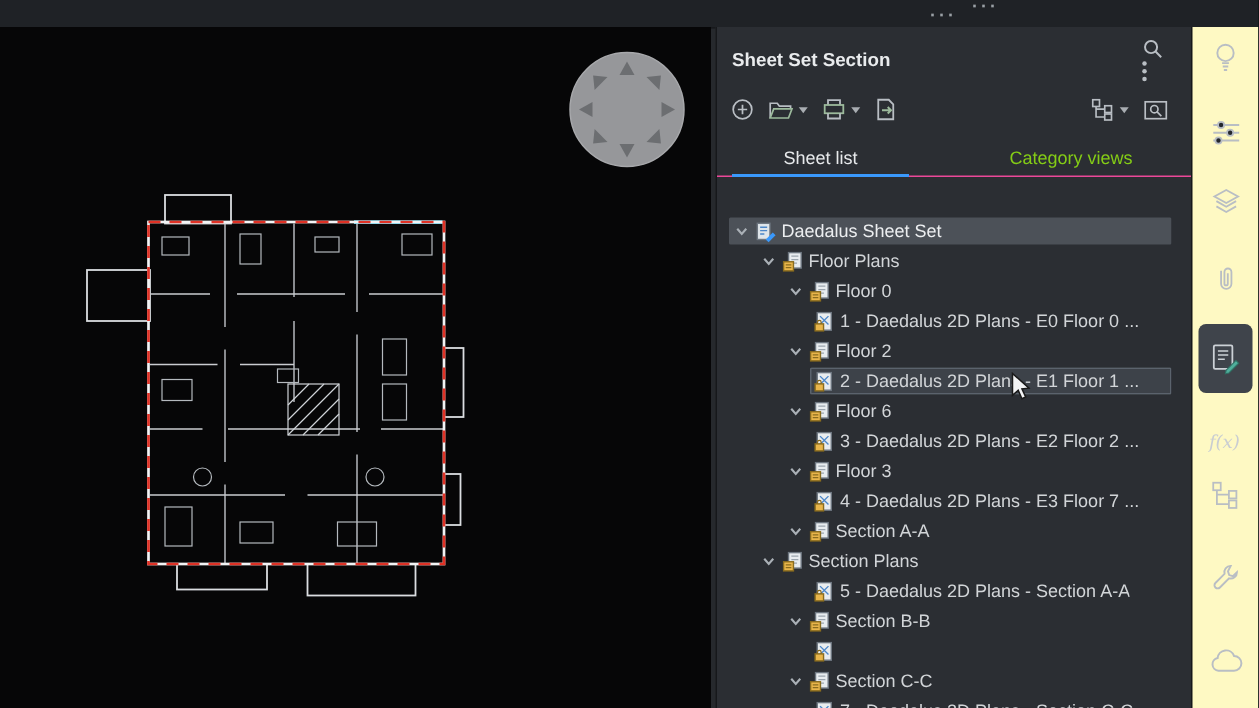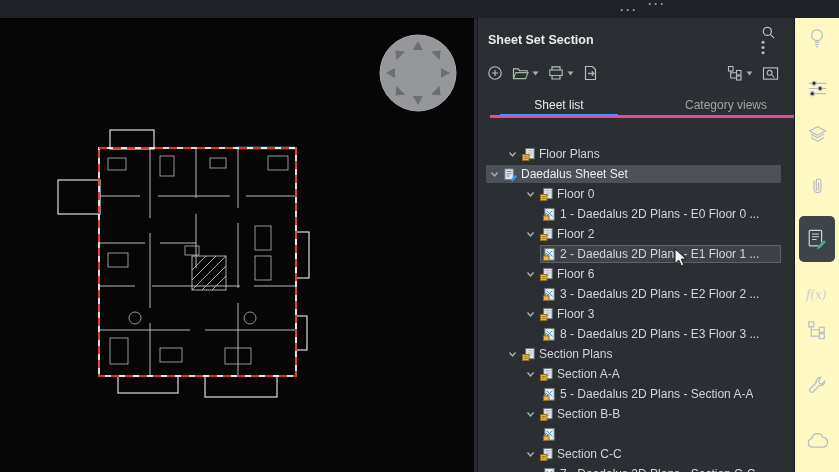--- a/index.html
+++ b/index.html
@@ -15,24 +15,24 @@
   .panel{position:absolute;left:477px;top:18px;width:317px;height:454px;background:#2b2e33;border-left:1px solid #16181b;box-sizing:border-box;}
   .panel-header{position:absolute;left:0;top:10px;width:100%;height:24px;display:flex;align-items:center;
                 padding:0 18px 0 10px;box-sizing:border-box;}
   .panel-title{flex:1;color:#e9ebed;font-size:12.5px;font-weight:bold;}
   .hbtn{margin-left:14px;display:flex;align-items:center;cursor:default;}
   .panel-toolbar{position:absolute;left:0;top:42px;width:100%;height:26px;display:flex;align-items:center;
                  padding:0 14px 0 8px;box-sizing:border-box;}
   .tb-group{display:flex;align-items:center;gap:7px;}
   .tb-right{margin-left:auto;}
   .tb-btn{display:flex;align-items:center;gap:3px;padding:1px;}
-  .tabs{position:absolute;left:12px;top:74px;width:100%;height:26px;border-bottom:3px solid #ec4899;box-sizing:border-box;}
+  .tabs{position:absolute;left:0;top:74px;width:100%;height:26px;border-bottom:1px solid #ec4899;box-sizing:border-box;}
   .tab{position:absolute;top:0;height:25px;display:flex;align-items:center;justify-content:center;font-size:12px;}
   .tab.active{color:#e7e9eb;}
-  .tab.inactive{color:#a3a3a3;}
+  .tab.inactive{color:#84cc16;}
   .tab1{left:10px;width:118px;}
   .tab2{left:158px;width:156px;}
   .tab-underline{position:absolute;left:10px;width:118px;bottom:-1px;height:2px;background:#3a99fc;}
   
   .tree{position:absolute;left:0;top:126px;right:13px;bottom:0;overflow:hidden;}
   .tree-row{display:flex;align-items:stretch;height:20px;box-sizing:border-box;padding:1px 0;}
   .indent{flex:0 0 auto;}
   .row-body{flex:1;display:flex;align-items:center;gap:3px;padding-left:2px;border-radius:1px;min-width:0;}
   .row-body.selected{background:#4c5158;}
   .row-body.hovered{background:#3d4249;box-shadow:inset 0 0 0 1px #5b636d;}
@@ -220,54 +220,54 @@
     </div>
 
     <div class="tabs">
       <span class="tab tab1 active">Sheet list</span>
       <span class="tab tab2 inactive">Category views</span>
       <span class="tab-underline"></span>
     </div>
 
     <div class="tree">
         <div class="tree-row">
-          <span class="indent" style="width:26px"></span>
-          <span class="row-body">
-            <span class="chev">
-              <svg width="9" height="9" viewBox="0 0 9 9">
-                <path d="M1.5 2.5 L4.5 6 L7.5 2.5" fill="none" stroke="#aab0b6" stroke-width="1.4"></path>
-              </svg>
-            </span>
-            <span class="node-icon">
-              <svg width="15" height="15" viewBox="0 0 16 16">
-                <rect x="5" y="1.5" width="9" height="11" fill="#e8ecef" stroke="#6d7680"></rect>
-                <path d="M7 4 h5 M7 6.5 h5 M7 9 h4" stroke="#9aa4ad" stroke-width="0.9"></path>
-                <rect x="1.5" y="8" width="7" height="6.5" fill="#e9b64b" stroke="#8a6c1e"></rect>
-                <path d="M3 10.2 h4 M3 12.2 h4" stroke="#8a6c1e" stroke-width="0.8"></path>
-              </svg>
-            </span>
-            <span class="lbl">Floor Plans</span>
-          </span>
-        </div>
-        <div class="tree-row">
           <span class="indent" style="width:8px"></span>
           <span class="row-body selected">
             <span class="chev">
               <svg width="9" height="9" viewBox="0 0 9 9">
                 <path d="M1.5 2.5 L4.5 6 L7.5 2.5" fill="none" stroke="#aab0b6" stroke-width="1.4"></path>
               </svg>
             </span>
             <span class="node-icon">
               <svg width="15" height="15" viewBox="0 0 16 16">
                 <rect x="2" y="2" width="9" height="11.5" fill="#dfe5ea" stroke="#6d7680"></rect>
                 <path d="M4 4.8 h5 M4 7.2 h5 M4 9.6 h3" stroke="#4d87c8" stroke-width="1"></path>
                 <path d="M8 13.5 L13 8.5 l2 2 L10 15.5 Z" fill="#3a99fc"></path>
               </svg>
             </span>
             <span class="lbl">Daedalus Sheet Set</span>
+          </span>
+        </div>
+        <div class="tree-row">
+          <span class="indent" style="width:26px"></span>
+          <span class="row-body">
+            <span class="chev">
+              <svg width="9" height="9" viewBox="0 0 9 9">
+                <path d="M1.5 2.5 L4.5 6 L7.5 2.5" fill="none" stroke="#aab0b6" stroke-width="1.4"></path>
+              </svg>
+            </span>
+            <span class="node-icon">
+              <svg width="15" height="15" viewBox="0 0 16 16">
+                <rect x="5" y="1.5" width="9" height="11" fill="#e8ecef" stroke="#6d7680"></rect>
+                <path d="M7 4 h5 M7 6.5 h5 M7 9 h4" stroke="#9aa4ad" stroke-width="0.9"></path>
+                <rect x="1.5" y="8" width="7" height="6.5" fill="#e9b64b" stroke="#8a6c1e"></rect>
+                <path d="M3 10.2 h4 M3 12.2 h4" stroke="#8a6c1e" stroke-width="0.8"></path>
+              </svg>
+            </span>
+            <span class="lbl">Floor Plans</span>
           </span>
         </div>
         <div class="tree-row">
           <span class="indent" style="width:44px"></span>
           <span class="row-body">
             <span class="chev">
               <svg width="9" height="9" viewBox="0 0 9 9">
                 <path d="M1.5 2.5 L4.5 6 L7.5 2.5" fill="none" stroke="#aab0b6" stroke-width="1.4"></path>
               </svg>
             </span>
@@ -385,59 +385,59 @@
           <span class="indent" style="width:62px"></span>
           <span class="row-body">
             <span class="node-icon">
               <svg width="15" height="15" viewBox="0 0 16 16">
                 <rect x="3" y="1.5" width="10" height="12.5" fill="#e8ecef" stroke="#6d7680"></rect>
                 <path d="M5 4 L11 10 M11 4 L5 10" stroke="#4d87c8" stroke-width="1"></path>
                 <rect x="1.5" y="9.5" width="6" height="5" fill="#e9b64b" stroke="#8a6c1e"></rect>
                 <path d="M3.2 9.5 v-1.2 a1.3 1.3 0 0 1 2.6 0 V9.5" fill="none" stroke="#8a6c1e" stroke-width="0.9"></path>
               </svg>
             </span>
-            <span class="lbl">8 - Daedalus 2D Plans - E3 Floor 3 ...</span>
+            <span class="lbl">4 - Daedalus 2D Plans - E3 Floor 7 ...</span>
+          </span>
+        </div>
+        <div class="tree-row">
+          <span class="indent" style="width:44px"></span>
+          <span class="row-body">
+            <span class="chev">
+              <svg width="9" height="9" viewBox="0 0 9 9">
+                <path d="M1.5 2.5 L4.5 6 L7.5 2.5" fill="none" stroke="#aab0b6" stroke-width="1.4"></path>
+              </svg>
+            </span>
+            <span class="node-icon">
+              <svg width="15" height="15" viewBox="0 0 16 16">
+                <rect x="5" y="1.5" width="9" height="11" fill="#e8ecef" stroke="#6d7680"></rect>
+                <path d="M7 4 h5 M7 6.5 h5 M7 9 h4" stroke="#9aa4ad" stroke-width="0.9"></path>
+                <rect x="1.5" y="8" width="7" height="6.5" fill="#e9b64b" stroke="#8a6c1e"></rect>
+                <path d="M3 10.2 h4 M3 12.2 h4" stroke="#8a6c1e" stroke-width="0.8"></path>
+              </svg>
+            </span>
+            <span class="lbl">Section A-A</span>
           </span>
         </div>
         <div class="tree-row">
           <span class="indent" style="width:26px"></span>
           <span class="row-body">
             <span class="chev">
               <svg width="9" height="9" viewBox="0 0 9 9">
                 <path d="M1.5 2.5 L4.5 6 L7.5 2.5" fill="none" stroke="#aab0b6" stroke-width="1.4"></path>
               </svg>
             </span>
             <span class="node-icon">
               <svg width="15" height="15" viewBox="0 0 16 16">
                 <rect x="5" y="1.5" width="9" height="11" fill="#e8ecef" stroke="#6d7680"></rect>
                 <path d="M7 4 h5 M7 6.5 h5 M7 9 h4" stroke="#9aa4ad" stroke-width="0.9"></path>
                 <rect x="1.5" y="8" width="7" height="6.5" fill="#e9b64b" stroke="#8a6c1e"></rect>
                 <path d="M3 10.2 h4 M3 12.2 h4" stroke="#8a6c1e" stroke-width="0.8"></path>
               </svg>
             </span>
             <span class="lbl">Section Plans</span>
-          </span>
-        </div>
-        <div class="tree-row">
-          <span class="indent" style="width:44px"></span>
-          <span class="row-body">
-            <span class="chev">
-              <svg width="9" height="9" viewBox="0 0 9 9">
-                <path d="M1.5 2.5 L4.5 6 L7.5 2.5" fill="none" stroke="#aab0b6" stroke-width="1.4"></path>
-              </svg>
-            </span>
-            <span class="node-icon">
-              <svg width="15" height="15" viewBox="0 0 16 16">
-                <rect x="5" y="1.5" width="9" height="11" fill="#e8ecef" stroke="#6d7680"></rect>
-                <path d="M7 4 h5 M7 6.5 h5 M7 9 h4" stroke="#9aa4ad" stroke-width="0.9"></path>
-                <rect x="1.5" y="8" width="7" height="6.5" fill="#e9b64b" stroke="#8a6c1e"></rect>
-                <path d="M3 10.2 h4 M3 12.2 h4" stroke="#8a6c1e" stroke-width="0.8"></path>
-              </svg>
-            </span>
-            <span class="lbl">Section A-A</span>
           </span>
         </div>
         <div class="tree-row">
           <span class="indent" style="width:62px"></span>
           <span class="row-body">
             <span class="node-icon">
               <svg width="15" height="15" viewBox="0 0 16 16">
                 <rect x="3" y="1.5" width="10" height="12.5" fill="#e8ecef" stroke="#6d7680"></rect>
                 <path d="M5 4 L11 10 M11 4 L5 10" stroke="#4d87c8" stroke-width="1"></path>
                 <rect x="1.5" y="9.5" width="6" height="5" fill="#e9b64b" stroke="#8a6c1e"></rect>

